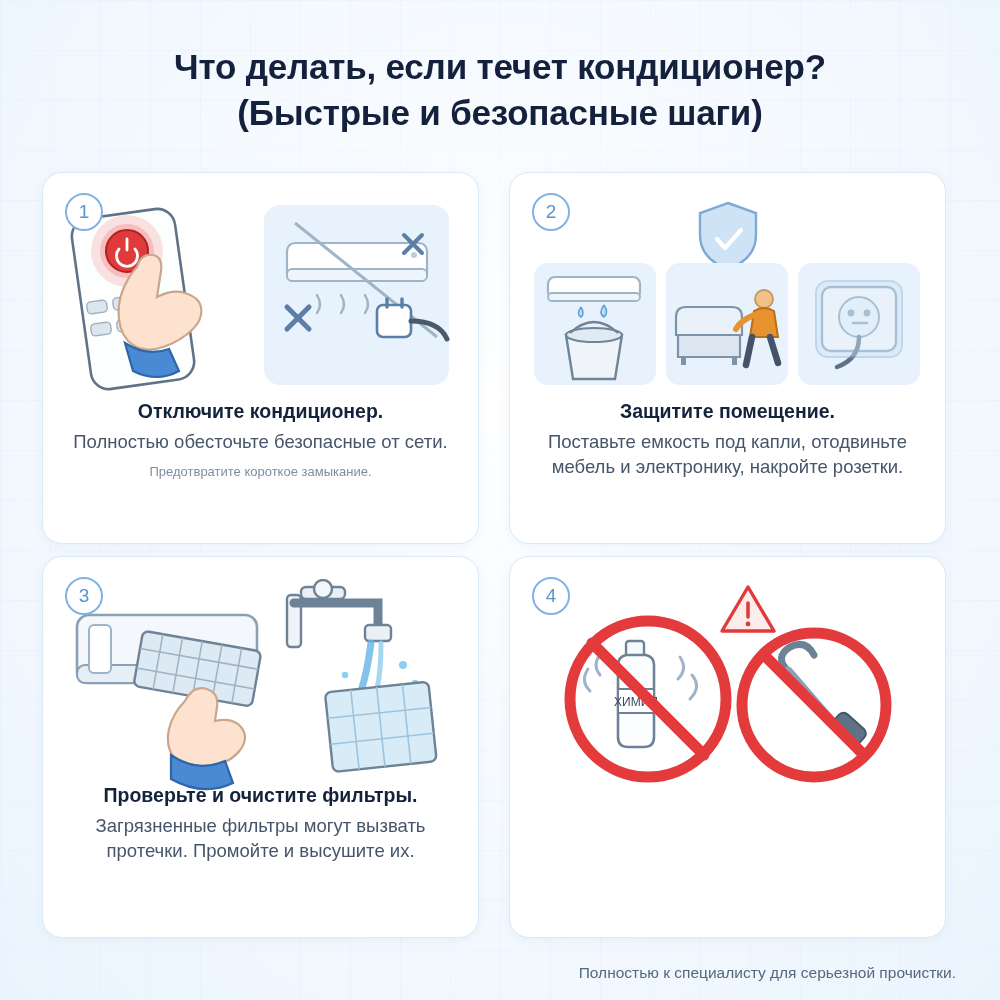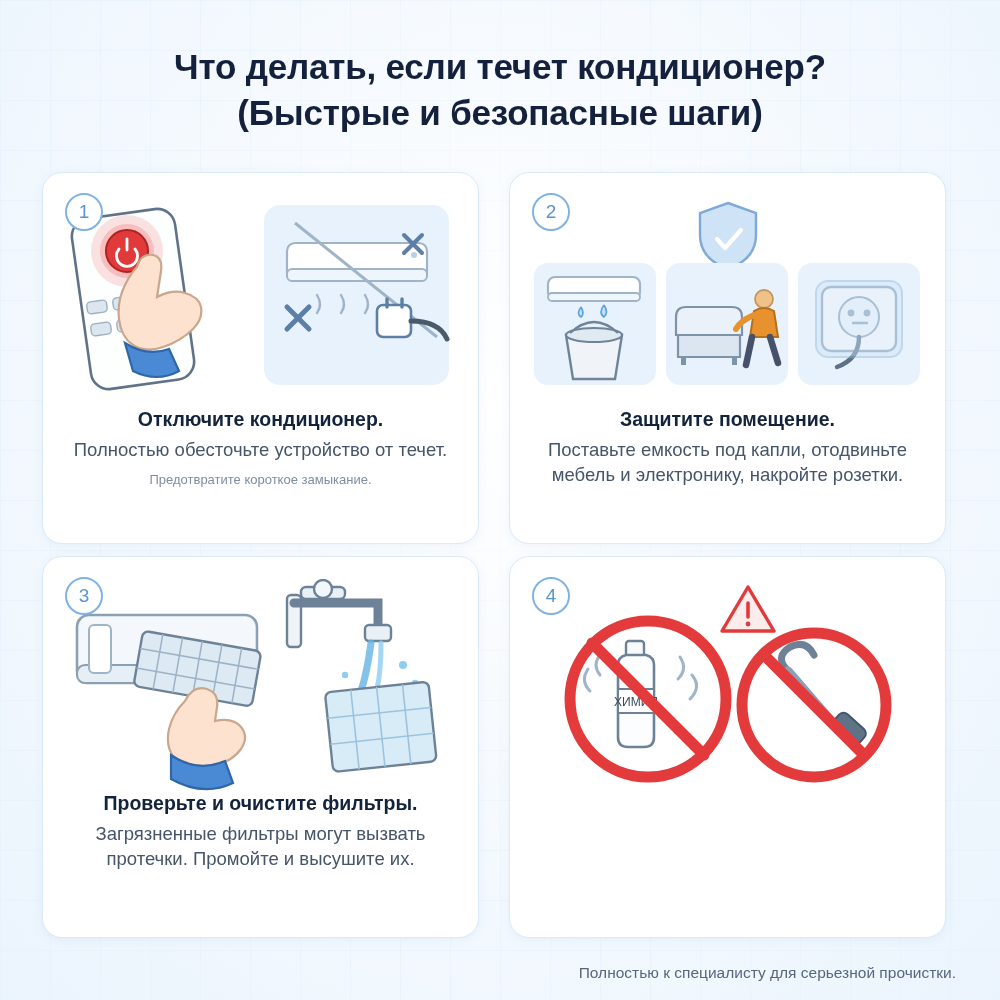--- a/index.html
+++ b/index.html
@@ -87,21 +87,20 @@
     z-index: 4;
   }
   .art {
     position: relative;
     height: 205px;
     margin-top: 4px;
   }
   .caption {
     text-align: center;
     padding: 0 12px;
-    margin-top: 8px;
   }
   .cap-head {
     font-size: 19.5px;
     font-weight: bold;
     color: #13233c;
     margin-bottom: 7px;
   }
   .cap-body {
     font-size: 18.5px;
     color: #46556a;
@@ -196,21 +195,21 @@
           </g>
 
           <g>
             <path d="M78 72 q4 -14 16 -12 q10 2 8 16 l-4 26 q16 -8 28 -4 q14 4 16 14 q2 12 -8 22 q-12 12 -30 18 q-18 6 -30 -2 q-12 -8 -14 -26 q-2 -18 6 -34 q6 -12 12 -18 z" fill="#fde3cf" stroke="#caa68c" stroke-width="2.2"></path>
             <path d="M66 148 q22 14 44 6 l10 22 q-22 12 -46 0 z" fill="#4a89d4" stroke="#2f66aa" stroke-width="2.2"></path>
           </g>
         </svg>
       </div>
       <div class="caption">
         <div class="cap-head">Отключите кондиционер.</div>
-        <div class="cap-body">Полностью обесточьте устройство от течет.</div>
+        <div class="cap-body">Полностью обесточьте безопасные от сети.</div>
         <div class="cap-note">Предотвратите короткое замыкание.</div>
       </div>
     </div>
 
     <div class="card">
       <div class="badge">2</div>
       <div class="art">
         <svg width="405" height="205" viewBox="0 0 405 205">
 
           <g>

